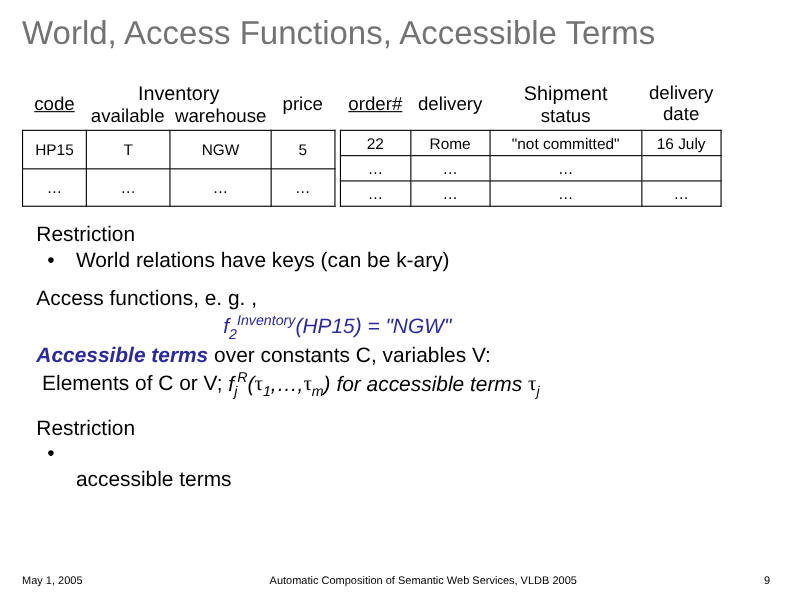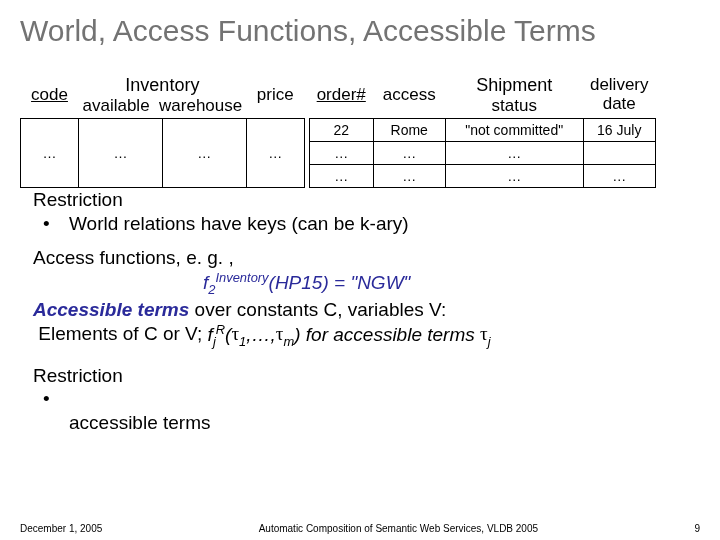--- a/index.html
+++ b/index.html
@@ -15,20 +15,21 @@
     position: relative;
   }
   .title {
     color: #737373;
     font-size: 30px;
     margin-bottom: 24px;
   }
   .tables {
     display: flex;
     gap: 4px;
+    margin-bottom: 14px;
   }
   table {
     border-collapse: collapse;
   }
   th, td {
     border: 1px solid #000;
     text-align: center;
     vertical-align: middle;
     font-weight: normal;
     padding: 3px 0;
@@ -92,33 +93,39 @@
     <tbody>
         <tr>
       <th style="border:none;width:50px"><span class="u">code</span></th>
       <th class="table-title" colspan="2" style="border:none">
         <span>Inventory</span><br>
         <span style="font-size:17px"><span>available</span>&nbsp;&nbsp;<span>warehouse</span></span>
       </th>
       <th style="border:none;width:50px">price</th>
     </tr>
     <tr>
+      <td style="width:50px">HP15</td>
+      <td style="width:68px">T</td>
+      <td style="width:82px">NGW</td>
+      <td style="width:50px">5</td>
+    </tr>
+    <tr>
       <td>…</td>
       <td>…</td>
       <td>…</td>
       <td>…</td>
     </tr>
   </tbody>
     </table>
 
   <table>
     <tbody>
         <tr>
       <th style="border:none;width:56px"><span class="u">order#</span></th>
-      <th style="border:none;width:64px"><span>access</span></th>
+      <th style="border:none;width:64px"><span>delivery</span></th>
       <th class="table-title" style="border:none;width:130px">
         <span>Shipment</span><br>
         <span style="font-size:17px">status</span>
       </th>
       <th style="border:none;width:64px">delivery date</th>
     </tr>
     <tr>
       <td>22</td>
       <td>Rome</td>
       <td>"not committed"</td>
@@ -161,16 +168,16 @@
 
 <div class="text" style="margin-top:14px">
   <span>Restriction</span><br>
   <div class="bullet-row">
       <span class="marker">•</span>
       <span><br><span>accessible terms</span></span>
     </div>
 </div>
 
 <div class="footer">
-  <span>December 1, 2005</span>
+  <span>May 1, 2005</span>
   <span class="mid">Automatic Composition of Semantic Web Services, VLDB 2005</span>
   <span>9</span>
 </div>
 
 </body></html>

